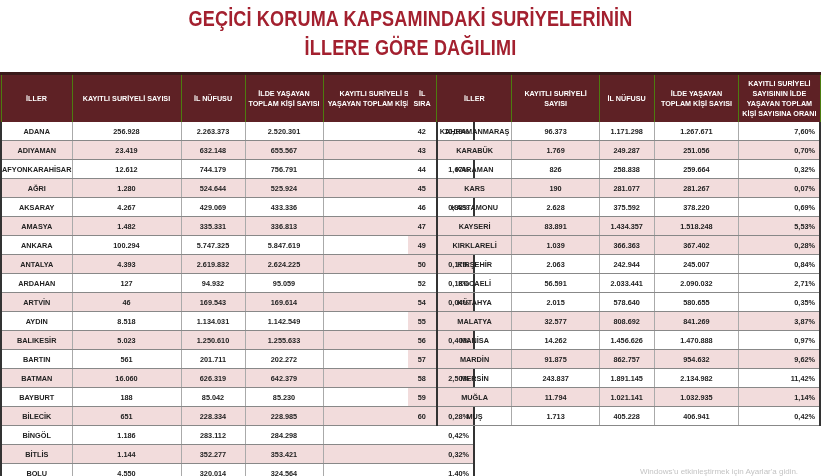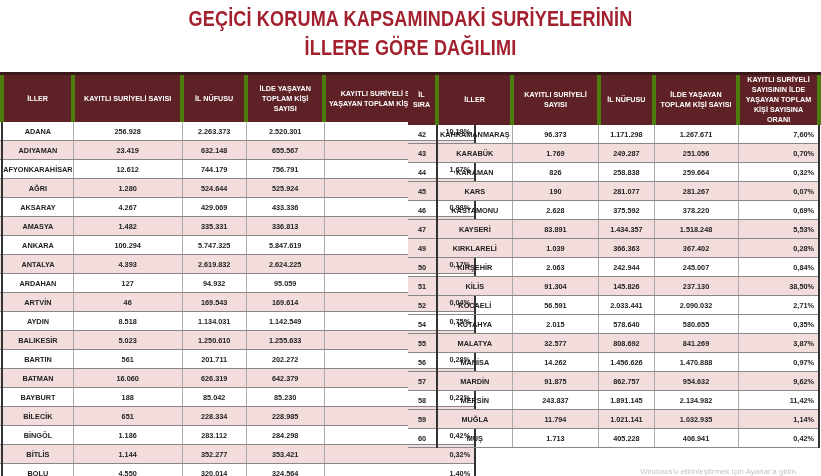--- a/index.html
+++ b/index.html
@@ -1,20 +1,20 @@
 <!DOCTYPE html>
 <html><head>
 <meta charset="utf-8">
 <style>
   html, body { margin:0; padding:0; }
   body { width:821px; height:476px; overflow:hidden; background:#ffffff; position:relative; font-family:"Liberation Sans", sans-serif; }
   .title { position:absolute; left:0; top:4px; width:821px; text-align:center; color:#a3202f; font-family:"Liberation Sans", sans-serif; font-weight:bold; font-size:22px; line-height:29px; transform:scaleX(0.82); transform-origin:center; letter-spacing:0.2px; }
   .rule { position:absolute; left:0; top:72px; width:821px; height:3px; background:#3a1a1a; }
   table { position:absolute; top:75px; border-collapse:collapse; table-layout:fixed; }
-  th { background:#5e2125; color:#fff; font-size:7.2px; font-weight:bold; text-align:center; border-right:4px solid #4d7c0f; padding:0 2px; height:47px; line-height:10px; }
+  th { background:#5e2125; color:#fff; font-size:7.2px; font-weight:bold; text-align:center; border-right:1px solid #4d7c0f; padding:0 2px; height:47px; line-height:10px; }
   td { font-size:7.3px; font-weight:bold; color:#222; text-align:center; height:18px; padding:0; border-bottom:1px solid #888; border-right:1px solid #aaa; white-space:nowrap; overflow:hidden; }
   tr.alt td { background:#f2dcdc; }
   td.sep { border-right:2px solid #333; }
   td.pct { text-align:right; padding-right:4px; }
   #left { left:-21px; }
   #right { left:408px; }
   .wm { position:absolute; left:650px; top:476px; font-size:12px; color:rgba(120,120,120,0.55); pointer-events:none; }
   .wm2 { position:absolute; left:640px; top:467px; font-size:8px; color:rgba(120,120,120,0.45); pointer-events:none; }
 </style>
 </head>
@@ -278,28 +278,20 @@
         <td class="pct sep">0,28%</td>
       </tr>
       <tr>
         <td class="sep">50</td>
         <td>KIRŞEHİR</td>
         <td>2.063</td>
         <td>242.944</td>
         <td>245.007</td>
         <td class="pct sep">0,84%</td>
       </tr>
-      <tr class="alt">
-        <td class="sep">51</td>
-        <td>KİLİS</td>
-        <td>91.304</td>
-        <td>145.826</td>
-        <td>237.130</td>
-        <td class="pct sep">38,50%</td>
-      </tr>
       <tr>
         <td class="sep">52</td>
         <td>KOCAELİ</td>
         <td>56.591</td>
         <td>2.033.441</td>
         <td>2.090.032</td>
         <td class="pct sep">2,71%</td>
       </tr>
       <tr>
         <td class="sep">54</td>

